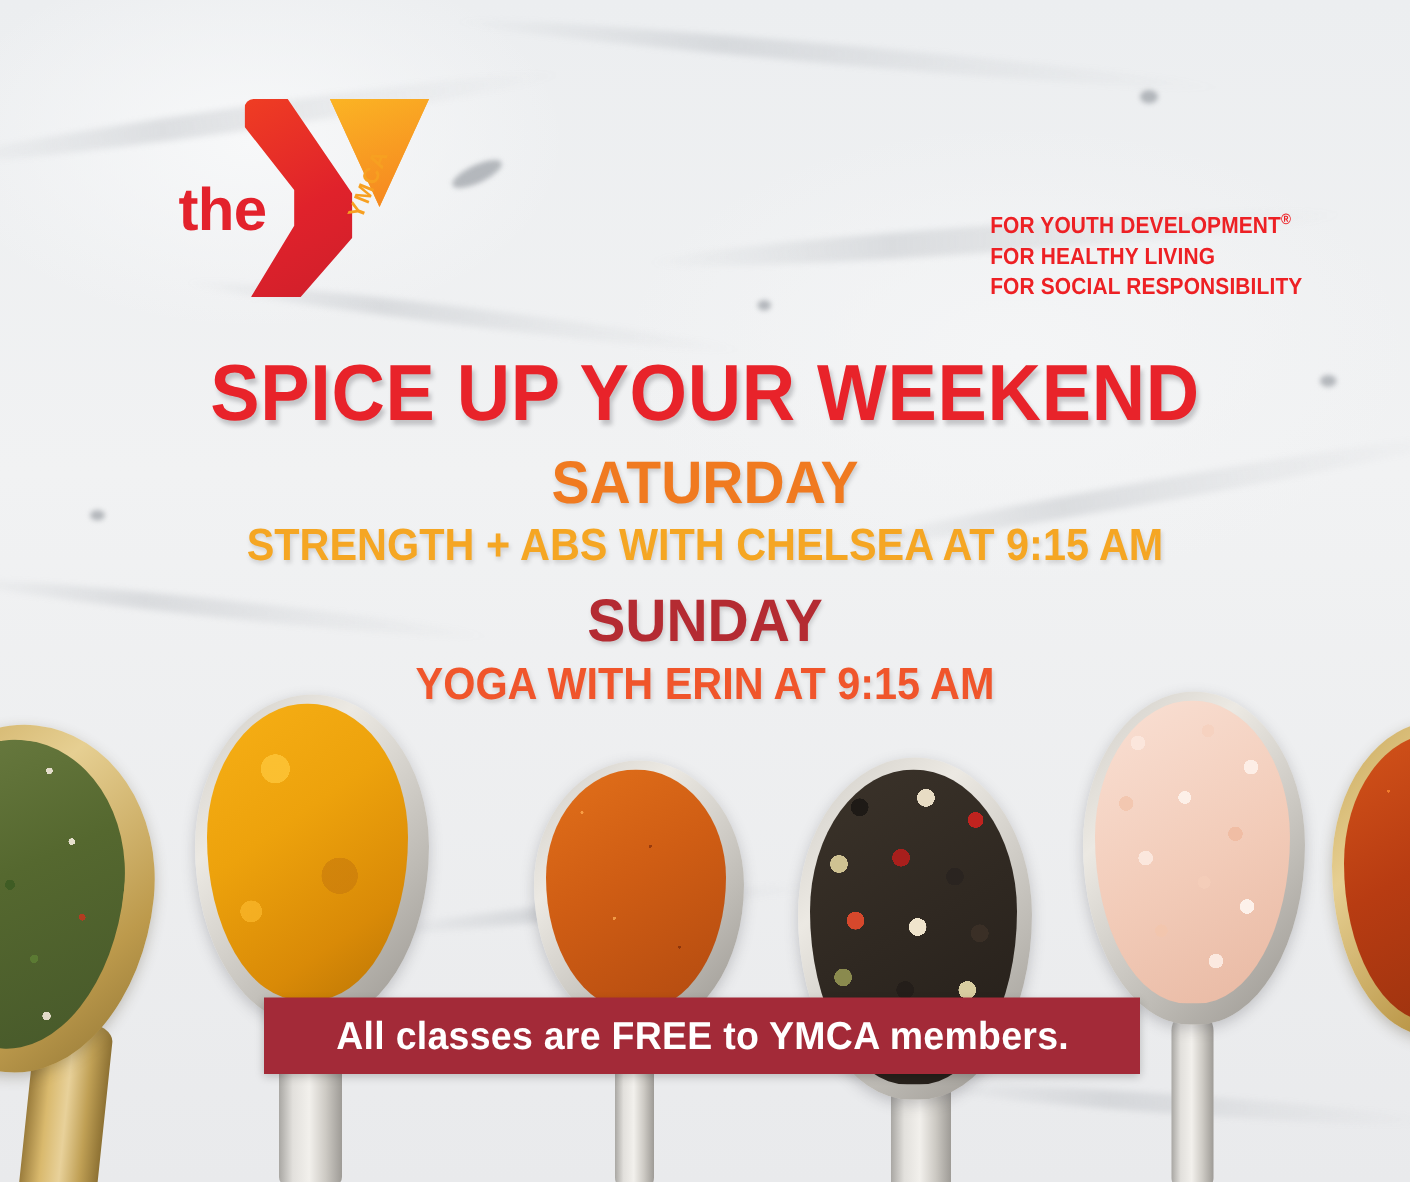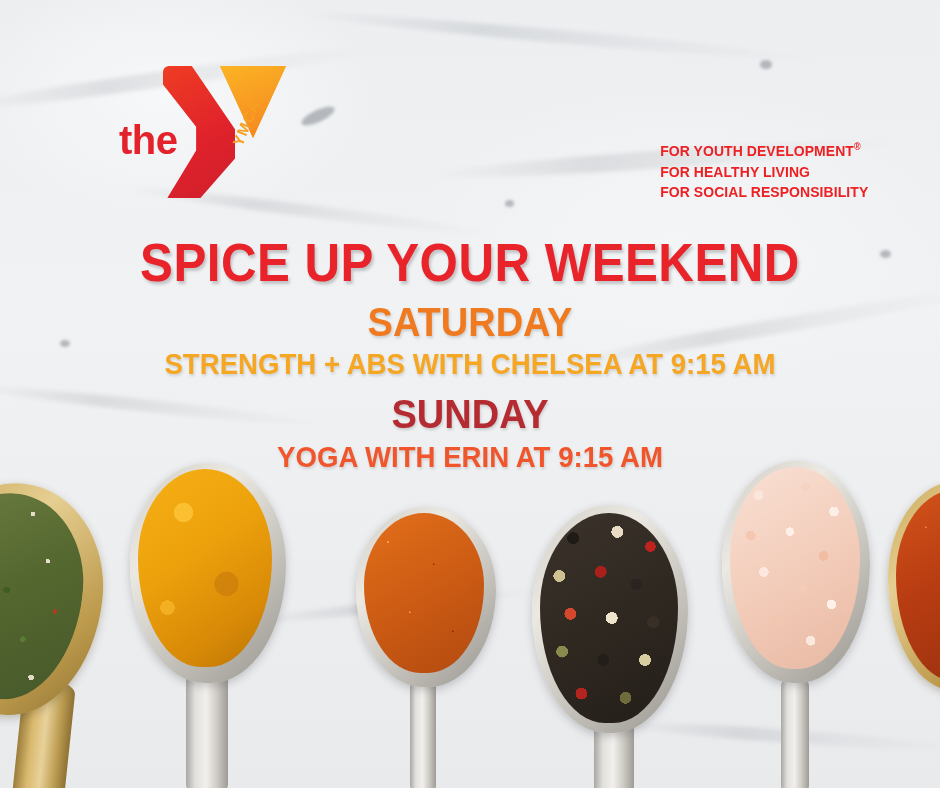--- a/index.html
+++ b/index.html
@@ -372,14 +372,17 @@
       <div class="fill fill-salt" style="left:730px; top:12px; width:130px; height:202px;"></div>
     </div>
 
     <div class="spoon">
       <div class="bowl gold-bowl" style="left:888px; top:26px; width:140px; height:210px;"></div>
       <div class="fill fill-chili" style="left:896px; top:34px; width:124px; height:192px;"></div>
     </div>
 
   </div>
 
+  <div class="banner">
+    <span class="banner-text">All classes are FREE to YMCA members.</span>
+  </div>
 
 </div>
 
 </body></html>

